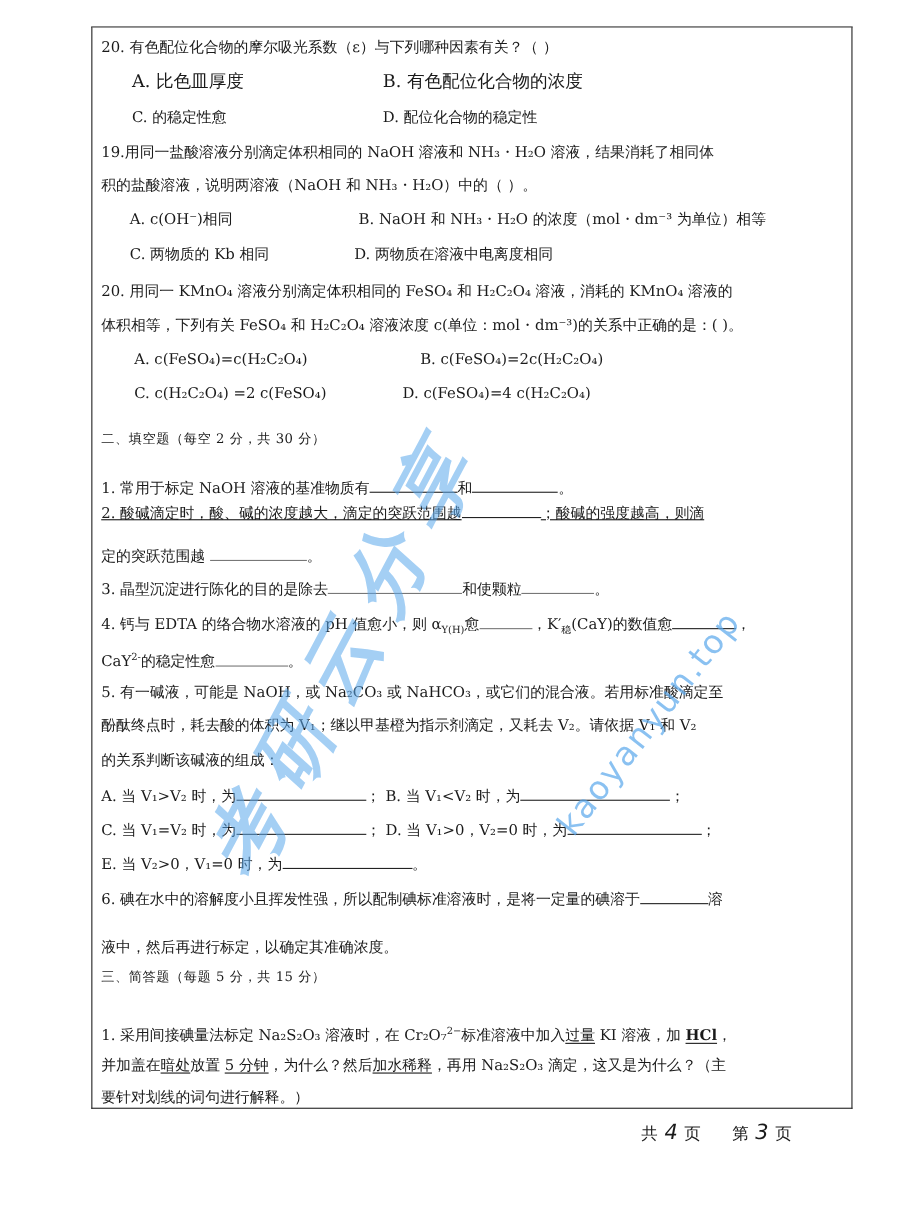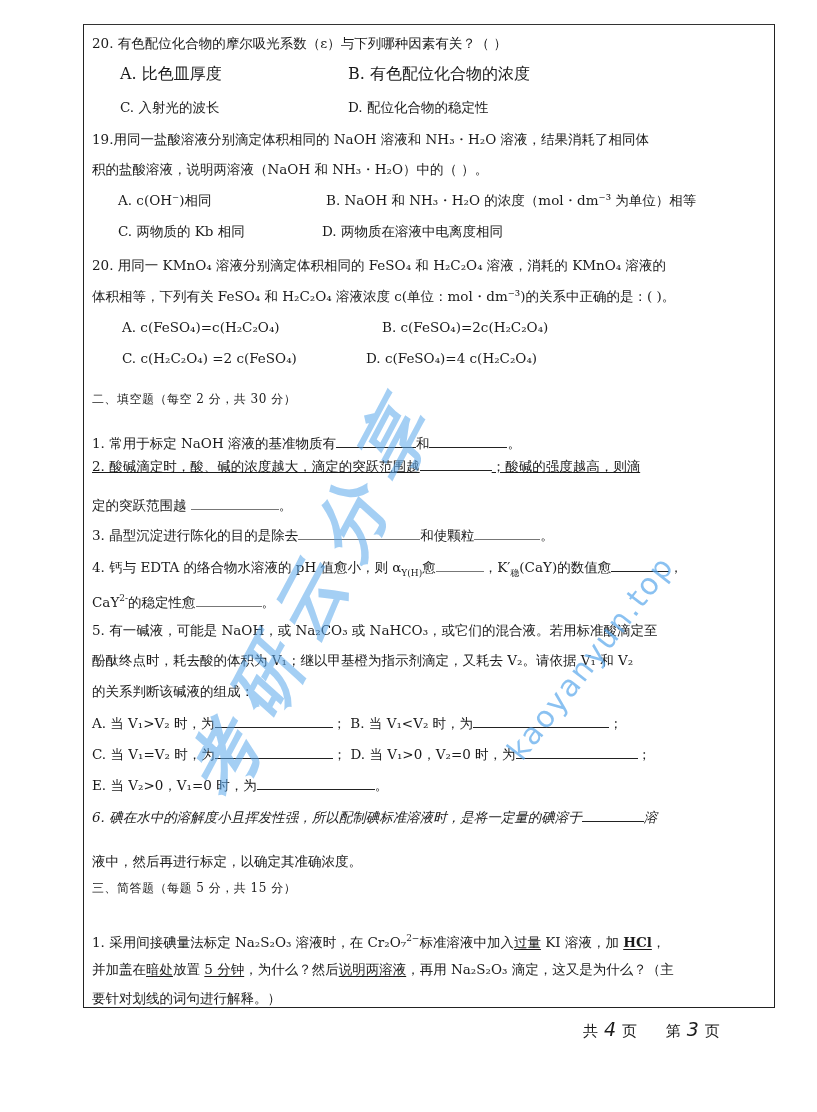--- a/index.html
+++ b/index.html
@@ -26,21 +26,21 @@
 </head>
 <body>
 
 <div class="page-frame"></div>
 
 <div class="line" style="top:33px;">
   <span>20.</span> <span>有色配位化合物的摩尔吸光系数（ε）与下列哪种因素有关？（        ）</span>
 </div>
 <div class="line optA-big" style="top:64px; left:120px;text-align:center;">A. 比色皿厚度</div>
 <div class="line optA-big" style="top:64px; left:348px;">B. 有色配位化合物的浓度</div>
-<div class="line opt" style="top:97px; left:120px;">C. 入射光的波长</div>
+<div class="line opt" style="top:97px; left:120px;">C. 的稳定性愈</div>
 <div class="line opt" style="top:97px; left:348px;">D. 配位化合物的稳定性</div>
 
 <div class="line" style="top:129px;">
   <span>19.</span><span>用同一盐酸溶液分别滴定体积相同的 NaOH 溶液和 NH₃・H₂O 溶液，结果消耗了相同体</span>
 </div>
 <div class="line" style="top:159px;">积的盐酸溶液，说明两溶液（NaOH 和 NH₃・H₂O）中的（        ）。</div>
 <div class="line opt" style="top:190px; left:118px;">A. c(OH⁻)相同</div>
 <div class="line opt" style="top:190px; left:326px;">B. NaOH 和 NH₃・H₂O 的浓度（mol・dm⁻³ 为单位）相等</div>
 <div class="line opt" style="top:221px; left:118px;">C. 两物质的 Kb 相同</div>
 <div class="line opt" style="top:221px; left:322px;">D. 两物质在溶液中电离度相同</div>
@@ -85,32 +85,32 @@
 <div class="line" style="top:713px;">
   <span>A. 当 V₁&gt;V₂ 时，为</span><span class="blank" style="width:118px;"></span><span>；</span> <span>B. 当 V₁&lt;V₂ 时，为</span><span class="blank" style="width:136px;"></span><span>；</span>
 </div>
 <div class="line" style="top:744px;">
   <span>C. 当 V₁=V₂ 时，为</span><span class="blank" style="width:118px;"></span><span>；</span> <span>D. 当 V₁&gt;0，V₂=0 时，为</span><span class="blank" style="width:122px;"></span><span>；</span>
 </div>
 <div class="line" style="top:775px;">
   <span>E. 当 V₂&gt;0，V₁=0 时，为</span><span class="blank" style="width:118px;"></span><span>。</span>
 </div>
 
-<div class="line" style="top:807px;font-style:italic;">
+<div class="line" style="top:807px;">
   <span>6. 碘在水中的溶解度小且挥发性强，所以配制碘标准溶液时，是将一定量的碘溶于</span><span class="blank" style="width:62px;"></span><span>溶</span>
 </div>
 <div class="line" style="top:851px;">液中，然后再进行标定，以确定其准确浓度。</div>
 
 <div class="line heading" style="top:878px;">三、简答题（每题 5 分，共 15 分）</div>
 
 <div class="line" style="top:928px;">
   <span>1. 采用间接碘量法标定 Na₂S₂O₃ 溶液时，在 Cr₂O₇</span><sup>2−</sup><span>标准溶液中加入</span><u class="ul">过量</u><span> KI 溶液，加 </span><b class="hcl">HCl</b><span>，</span>
 </div>
 <div class="line" style="top:959px;">
-  <span>并加盖在</span><u class="ul">暗处</u><span>放置 </span><u class="ul">5 分钟</u><span>，为什么？然后</span><u class="ul">说明两溶液</u><span>，再用 Na₂S₂O₃ 滴定，这又是为什么？（主</span>
+  <span>并加盖在</span><u class="ul">暗处</u><span>放置 </span><u class="ul">5 分钟</u><span>，为什么？然后</span><u class="ul">加水稀释</u><span>，再用 Na₂S₂O₃ 滴定，这又是为什么？（主</span>
 </div>
 <div class="line" style="top:988px;">要针对划线的词句进行解释。）</div>
 
 <div class="footer">
   <span>共</span><span class="num">4</span><span>页</span>
   &nbsp;&nbsp;&nbsp;&nbsp;
   <span>第</span><span class="num">3</span><span>页</span>
 </div>
 
 <div class="wm wm-cn" style="left:165px; top:770px;">考研云分享</div>

